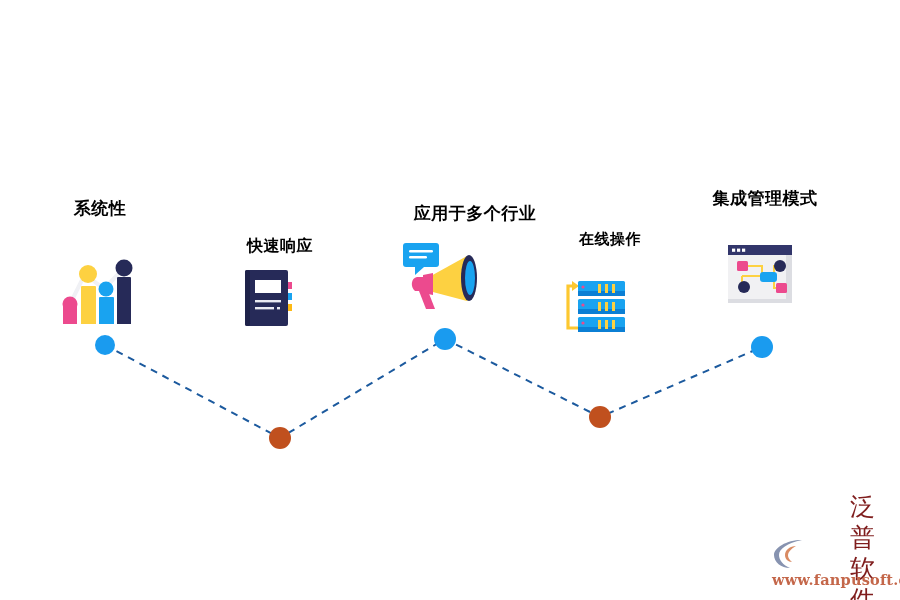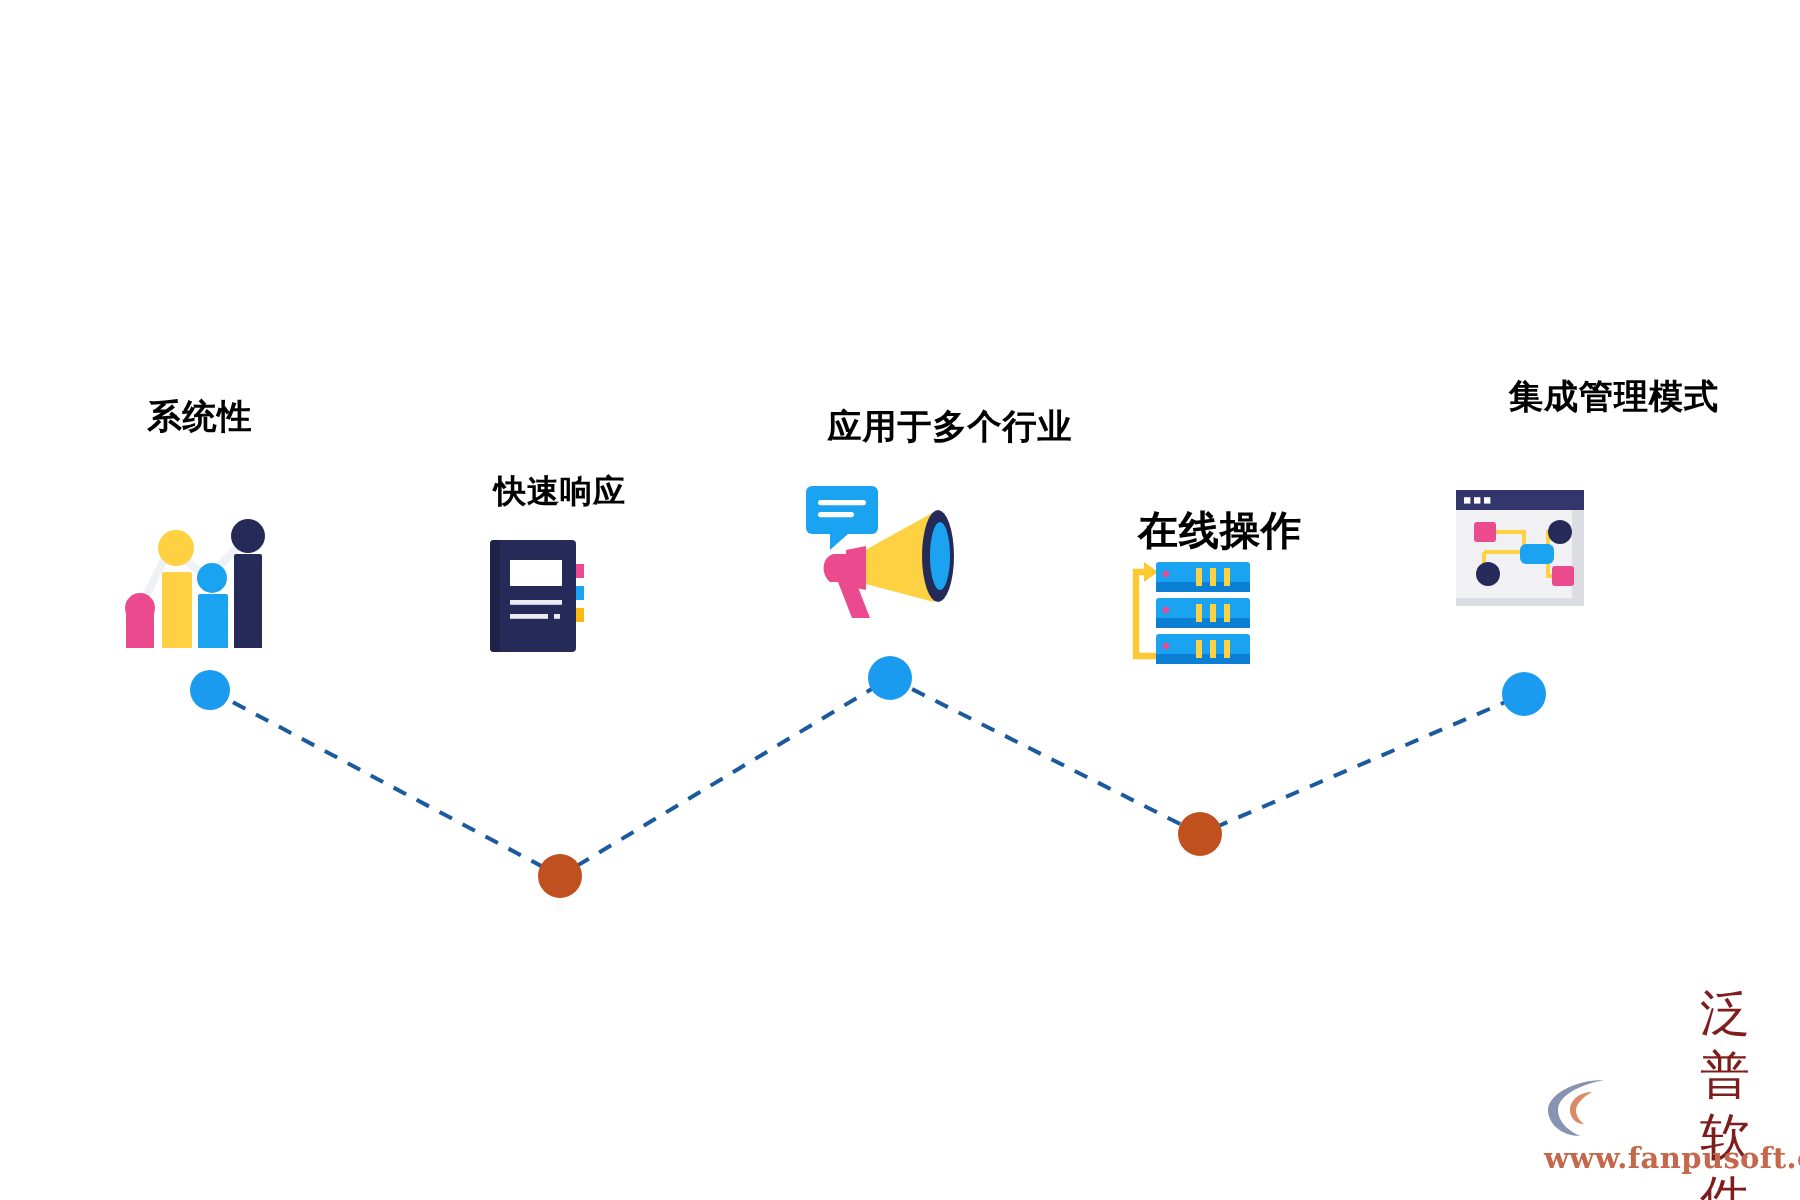--- a/index.html
+++ b/index.html
@@ -154,21 +154,21 @@
 
       <ellipse cx="70" cy="39" rx="8" ry="23" fill="#262a58"></ellipse>
       <ellipse cx="71" cy="39" rx="5" ry="17" fill="#19a3f0"></ellipse>
 
       <path d="M24 36 L34 34 L34 56 L24 54 Z" fill="#ec4a8e"></path>
       <path d="M18 38 C12 39, 11 48, 16 52 L28 52 L28 38 Z" fill="#ec4a8e"></path>
       <path d="M20 52 L29 52 L36 70 L27 70 Z" fill="#ec4a8e"></path>
     </svg>
   </div>
 
-  <div class="node-label" style="left:610px; top:252px; font-size:20px;">在线操作</div>
+  <div class="node-label" style="left:610px; top:230px; font-size:15px;">在线操作</div>
 
   <div class="node-icon" style="left:594px; top:307px; width:64px; height:54px;">
     <svg viewBox="0 0 64 54" width="64" height="54" xmlns="http://www.w3.org/2000/svg">
 
       <path d="M14 6 L6 6 L6 48 L16 48" fill="none" stroke="#fdc830" stroke-width="3.2"></path>
       <polygon points="10,1 17,6 10,11" fill="#fdc830"></polygon>
 
       <g>
         <rect x="16" y="1" width="47" height="15" rx="1.5" fill="#19a3f0"></rect>
         <rect x="16" y="11" width="47" height="5" fill="#0b7fd4"></rect>
@@ -189,21 +189,21 @@
         <rect x="16" y="37" width="47" height="15" rx="1.5" fill="#19a3f0"></rect>
         <rect x="16" y="47" width="47" height="5" fill="#0b7fd4"></rect>
         <circle cx="21" cy="43" r="1.6" fill="#ec4a8e"></circle>
         <rect x="36" y="40" width="3" height="9" fill="#fdd141"></rect>
         <rect x="43" y="40" width="3" height="9" fill="#fdd141"></rect>
         <rect x="50" y="40" width="3" height="9" fill="#fdd141"></rect>
       </g>
     </svg>
   </div>
 
-  <div class="node-label" style="left:807px; top:187px; font-size:17px;">集成管理模式</div>
+  <div class="node-label" style="left:765px; top:187px; font-size:17px;">集成管理模式</div>
 
   <div class="node-icon" style="left:761px; top:275px; width:70px; height:64px;">
     <svg viewBox="0 0 70 64" width="70" height="64" xmlns="http://www.w3.org/2000/svg">
 
       <rect x="2" y="2" width="64" height="58" fill="#dcdde2"></rect>
       <rect x="2" y="2" width="58" height="54" fill="#f1f1f3"></rect>
 
       <rect x="2" y="2" width="64" height="10" fill="#32366b"></rect>
       <rect x="6" y="5.6" width="3.2" height="3.2" fill="#ffffff"></rect>
       <rect x="11" y="5.6" width="3.2" height="3.2" fill="#ffffff"></rect>

